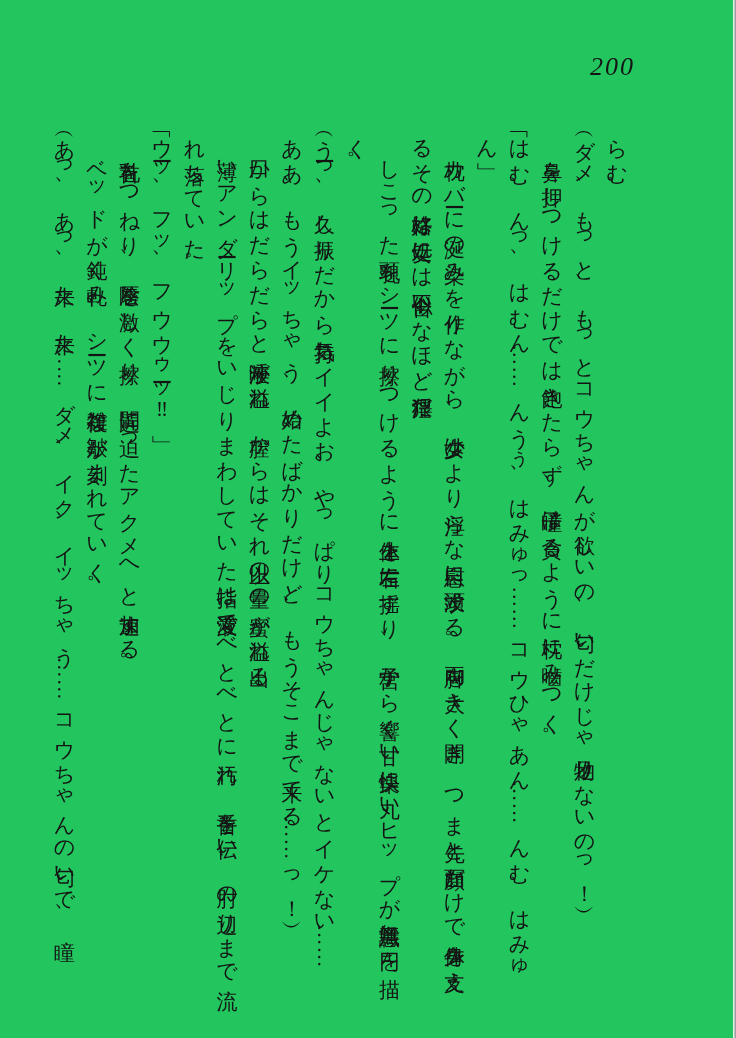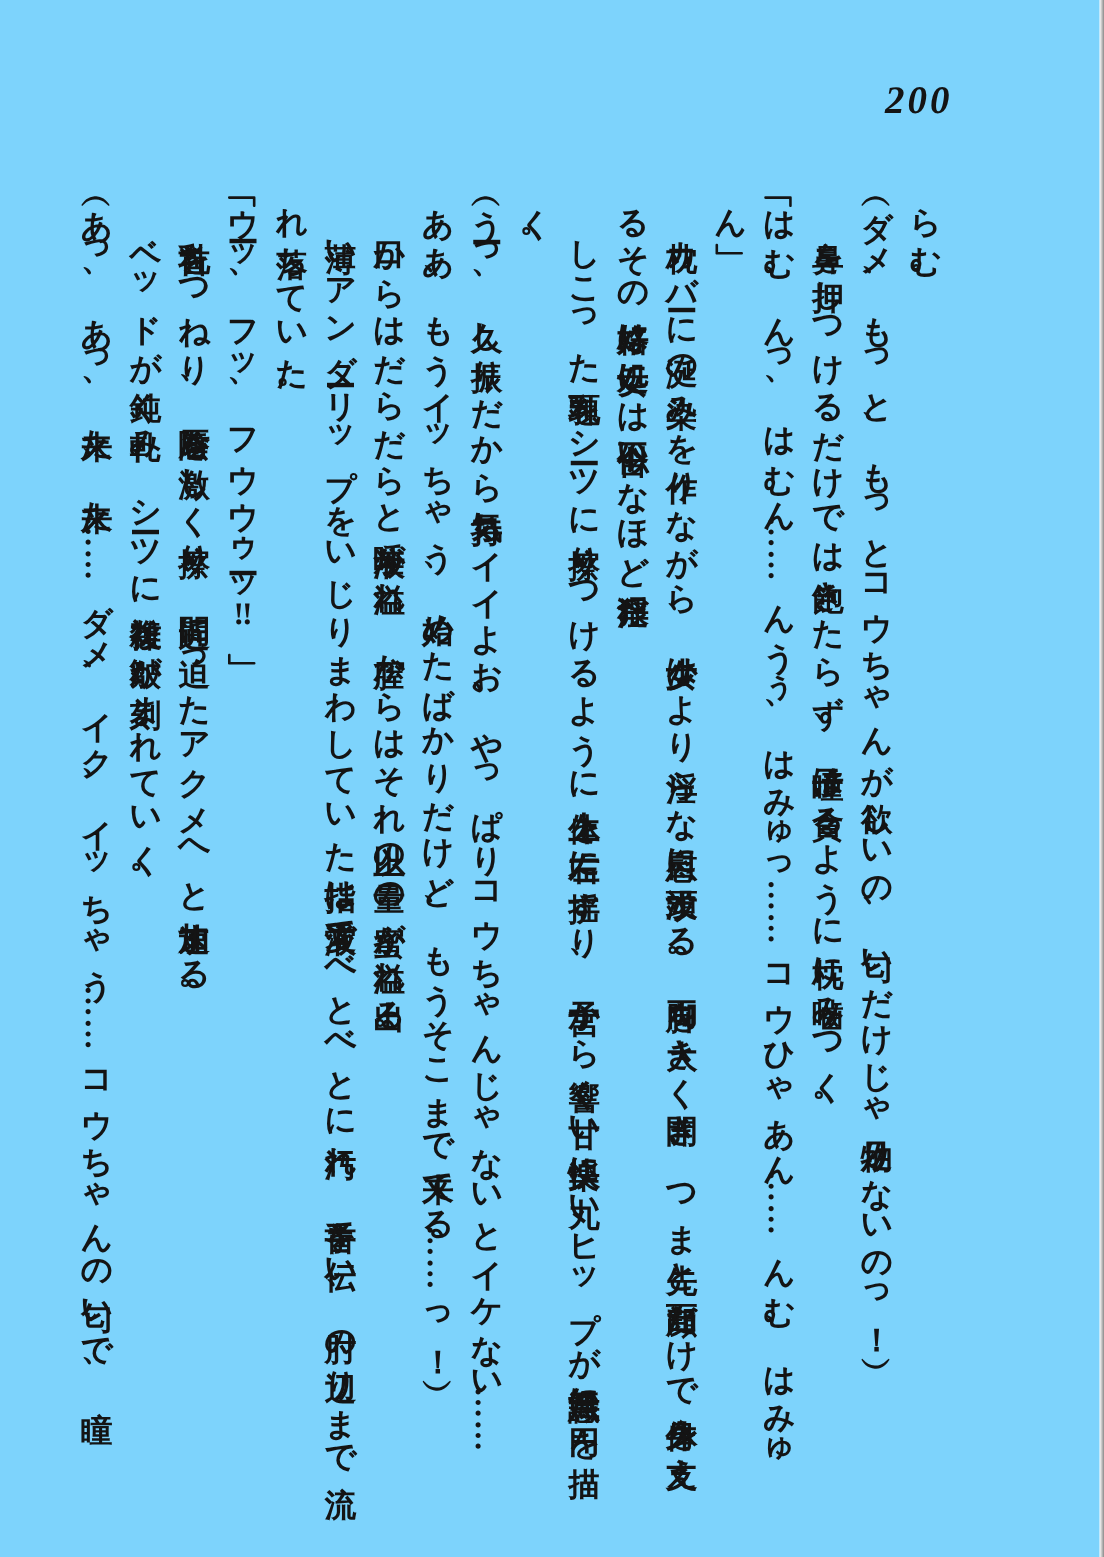--- a/index.html
+++ b/index.html
@@ -10,22 +10,21 @@
     width: 736px;
     height: 1038px;
     position: relative;
     background: #ffffff;
     overflow: hidden;
     font-family: "Liberation Serif", serif;
   }
   .book-page {
     position: absolute;
     inset: 0;
-    background: #7dd3fc;
-    font-weight: bold;
+    background: #22c55e;
   }
   .page-edge-right {
     position: absolute;
     top: 0;
     right: 0;
     width: 3px;
     height: 100%;
     background: linear-gradient(to right, #ffffff, #8a8a8a);
   }
   .page-number {

